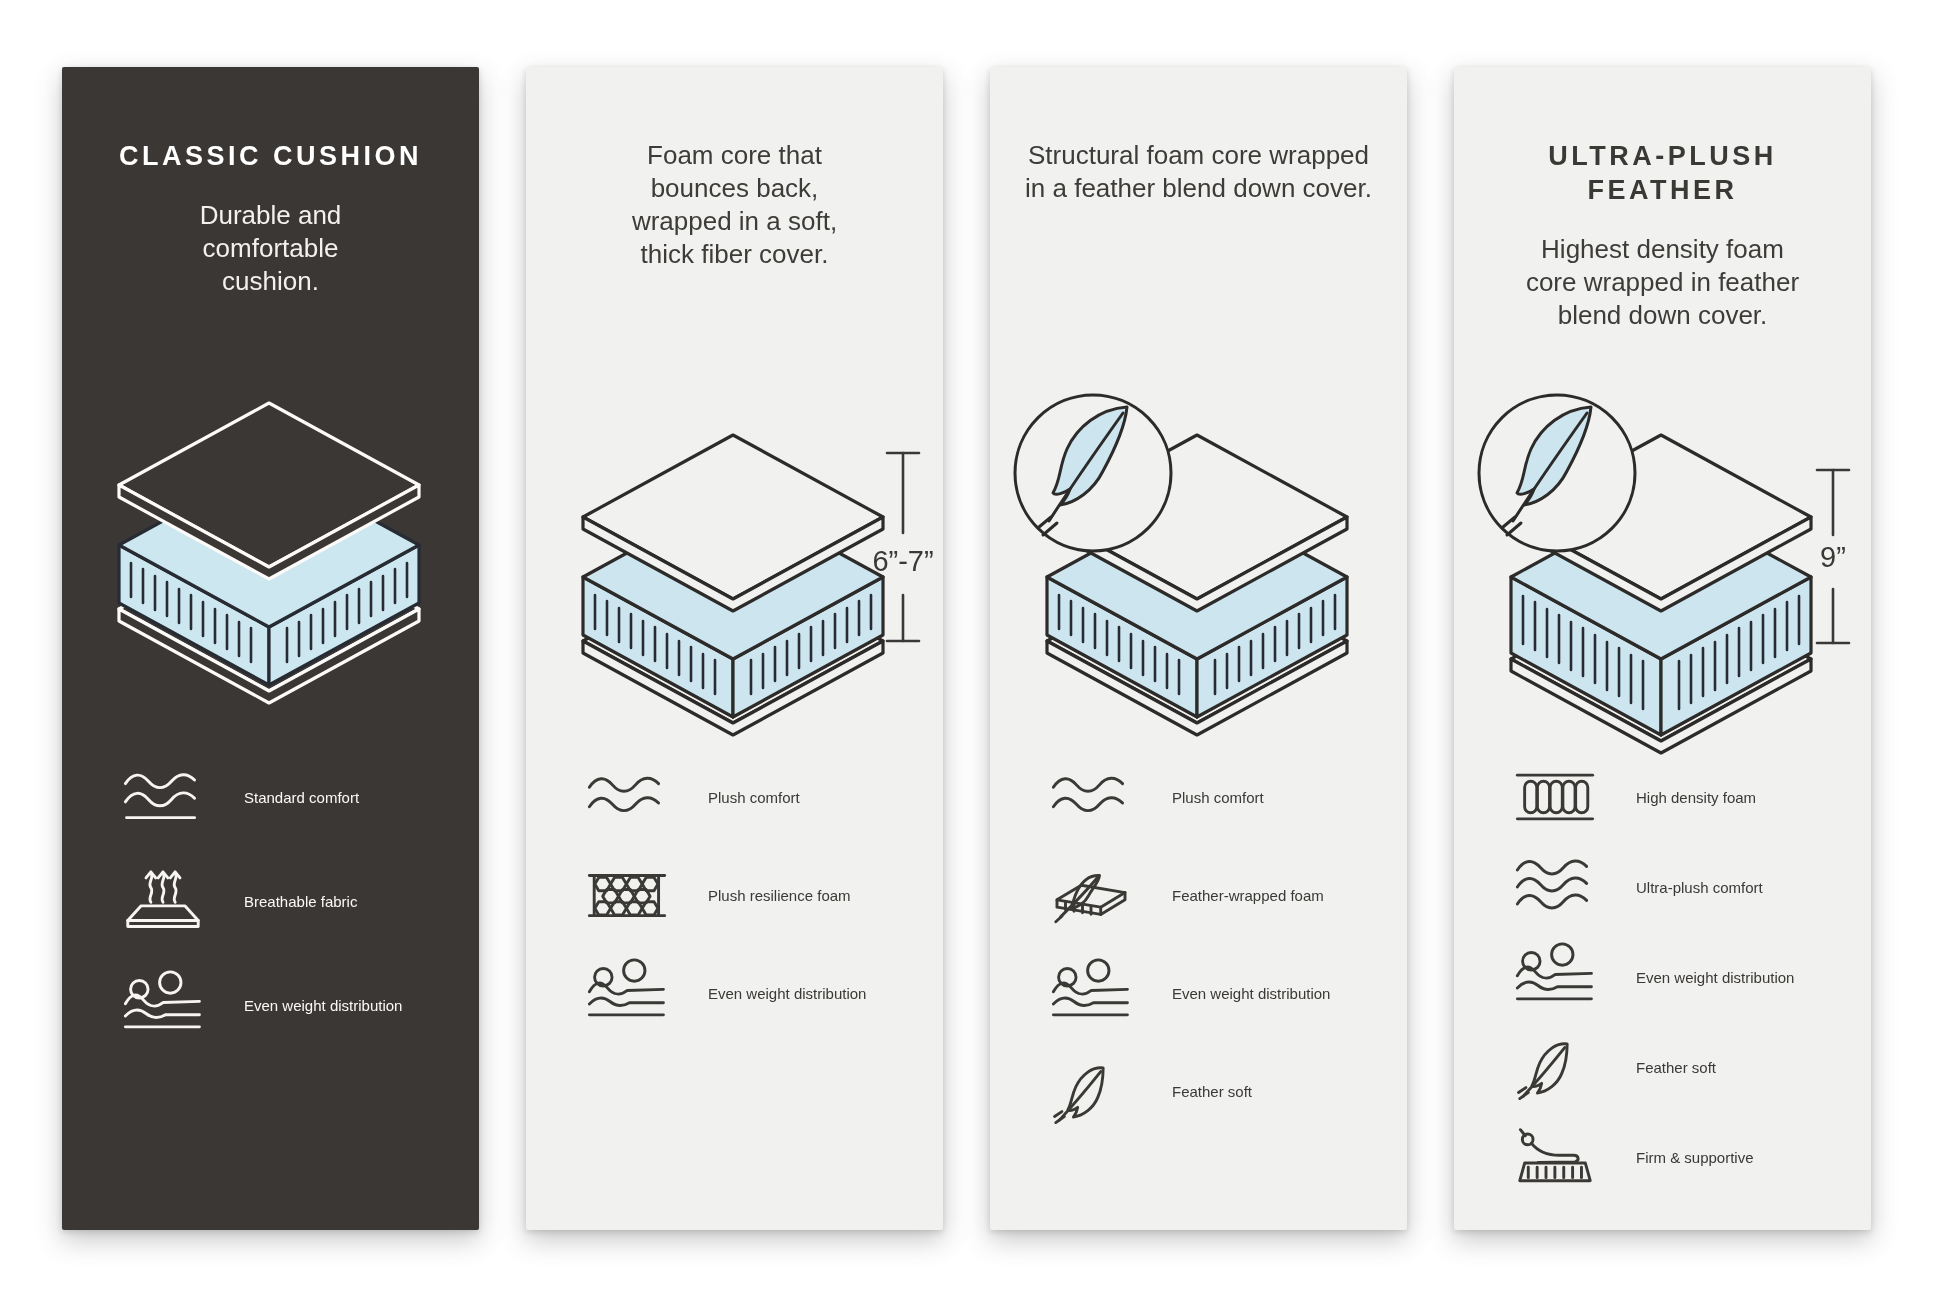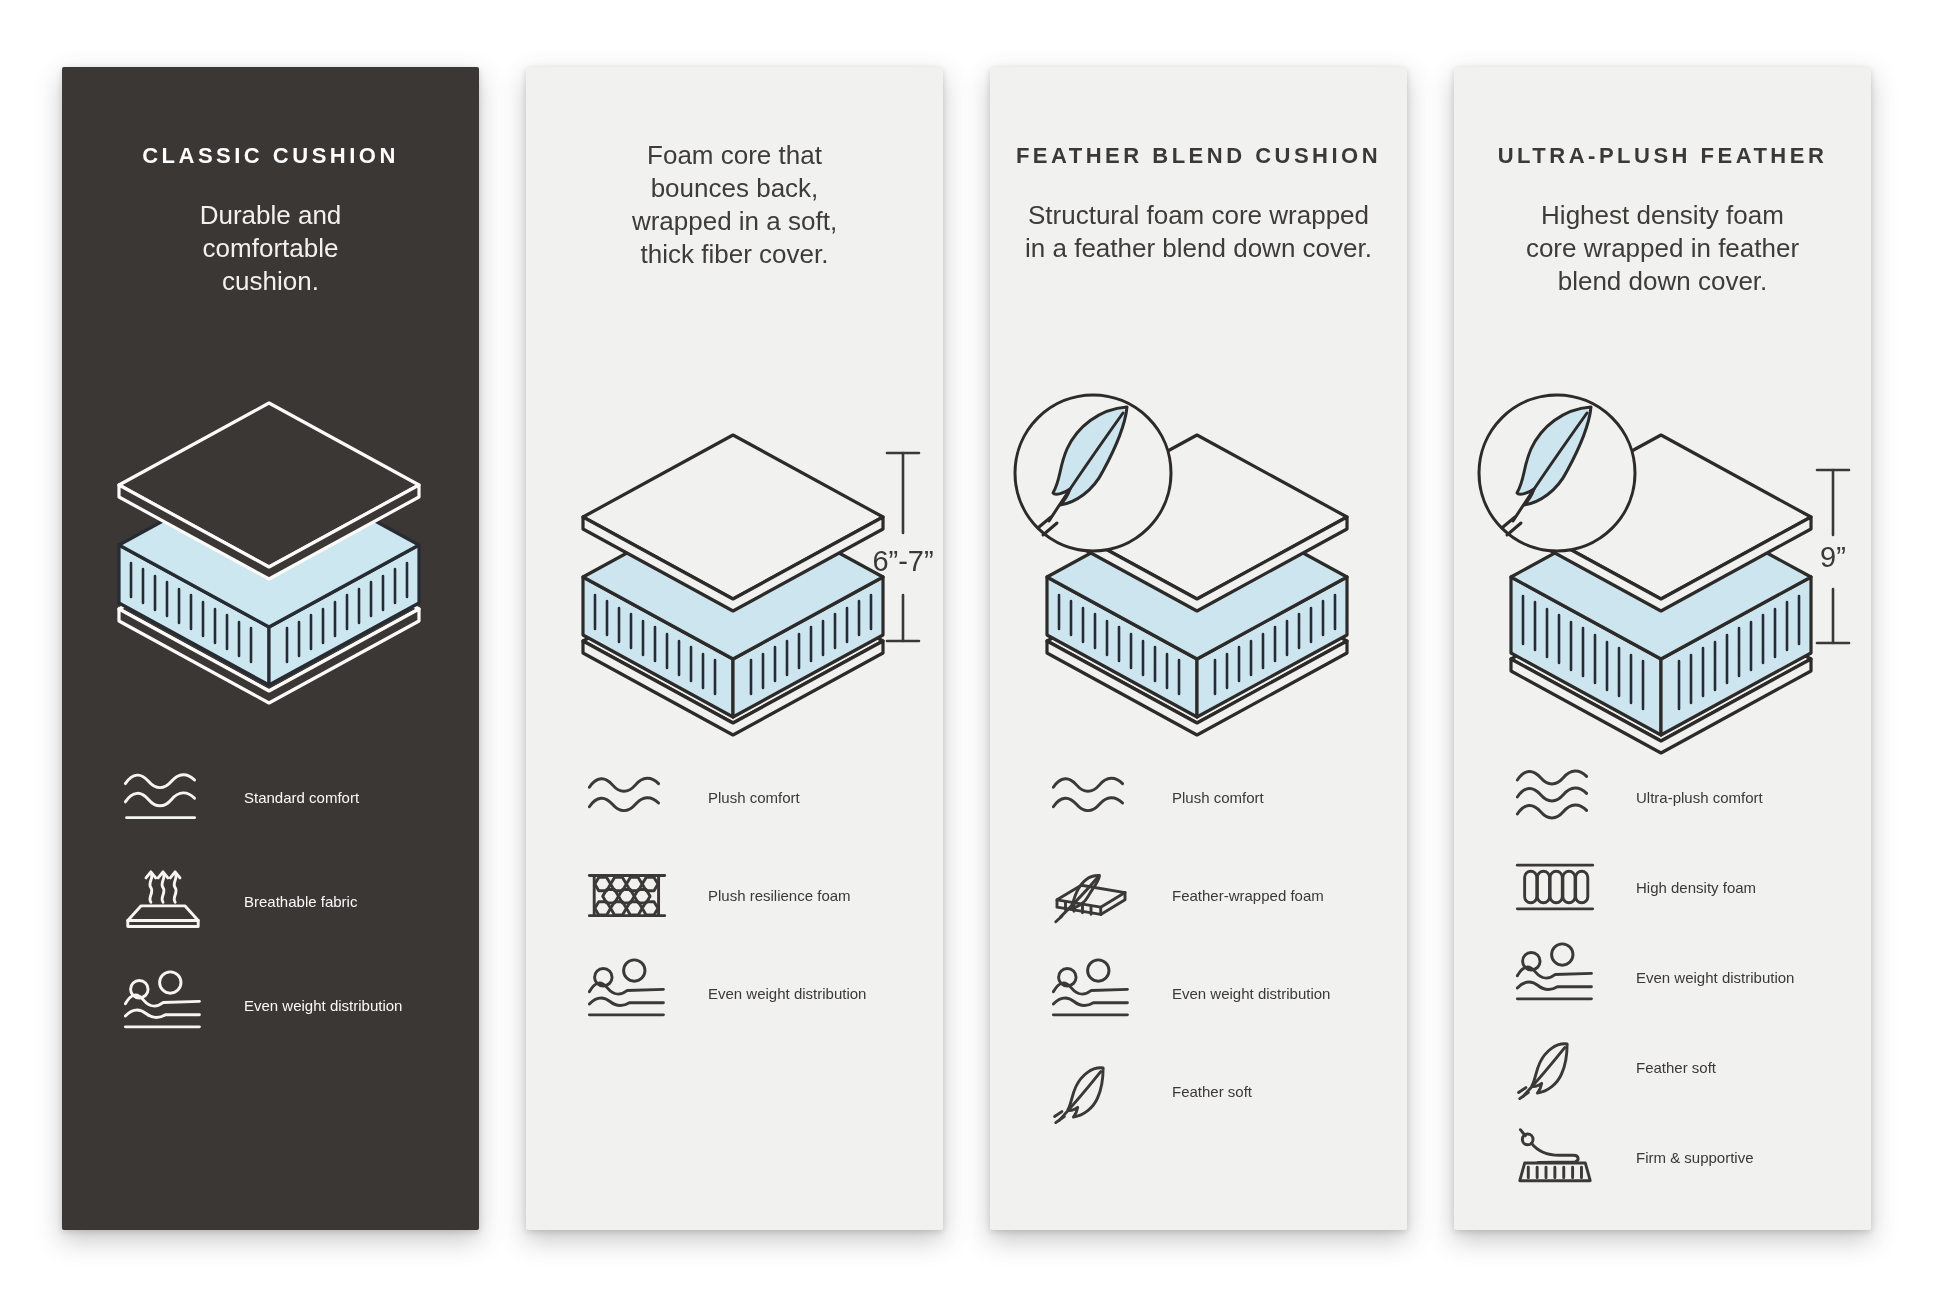--- a/index.html
+++ b/index.html
@@ -12,21 +12,21 @@
                  --text:#fbfaf8; --title:#ffffff; --desc:#f3f1ee;
                  --icon-stroke:#f6f5f2; --slab-stroke:#fcfbf9; --slab-fill:#3a3734;
                  --core-stroke:#272b33; --core-fill:#cde7f0; --stitch:#272b33;
                  --badge-fill:#3a3734; --dim:#f6f5f2; }
   .panel.light { background:#f1f1ef;
                  --text:#3b3936; --title:#3b3936; --desc:#3e3c39;
                  --icon-stroke:#3a3936; --slab-stroke:#2c2b29; --slab-fill:#f1f1ef;
                  --core-stroke:#2c2b29; --core-fill:#cde5ef; --stitch:#272b33;
                  --badge-fill:#f1f1ef; --dim:#3a3936; }
   .panel-header { height:290px; box-sizing:border-box; padding:72px 24px 0; text-align:center; }
-  .panel-title { margin:0 0 26px; font-size:22px; line-height:34px; font-weight:700;
+  .panel-title { margin:0 0 26px; font-size:27px; line-height:34px; font-weight:700;
                  letter-spacing:3.5px; color:var(--title); }
   .panel-desc { margin:0 auto; font-size:26px; line-height:33px; color:var(--desc); }
   .desc-0 { max-width:220px; } .desc-1 { max-width:254px; } .desc-2 { max-width:348px; } .desc-3 { max-width:274px; }
   .illus { display:block; width:412px; height:400px; overflow:visible; margin:0 auto; }
   .features { padding:6px 14px 0 60px; display:flex; flex-direction:column; }
   .feature { display:flex; align-items:center; min-height:56px; margin-bottom:var(--fgap,30px); }
   .panel-0 .feature { --fgap:36px; } .panel-1 .feature, .panel-2 .feature { --fgap:30px; }
   .panel-3 .feature { --fgap:22px; }
   .ficon-box { flex:0 0 122px; display:flex; align-items:center; }
   .ficon { width:82px; height:68px; overflow:visible; }
@@ -195,21 +195,20 @@
                 <path d="M2,46 H63"></path>
               </svg>
           </span>
           <span class="flabel">Even weight distribution</span>
         </div>
       </div>
     </section>
 
     <section class="panel light panel-2">
       <header class="panel-header">
-        <h2 class="panel-title">FEATHER BLEND CUSHION</h2>
         <p class="panel-desc desc-2">Structural foam core wrapped in a feather blend down cover.</p>
       </header>
       <svg class="illus" viewBox="0 0 412 400">
         <use href="#stack-std"></use>
         <g>
             <use href="#feather-badge"></use>
           </g>
       </svg>
       <div class="features">
         <div class="feature">
@@ -275,44 +274,44 @@
             <path d="M376,113 V178"></path>
           <text x="376" y="210">9”</text>
           <path d="M376,232 V286"></path>
             <path d="M360,286 H392"></path>
         </g>
       </svg>
       <div class="features">
         <div class="feature">
           <span class="ficon-box">
             <svg class="ficon" viewBox="0 0 66 56">
-                <path d="M2,14 C8,5 15,5 21,12 C27,19 34,19 40,12 C46,5 53,5 59,11"></path>
-                <path d="M2,28 C8,19 15,19 21,26 C27,33 34,33 40,26 C46,19 53,19 59,25"></path>
-                <path d="M2,42 C8,33 15,33 21,40 C27,47 34,47 40,40 C46,33 53,33 59,39"></path>
-              </svg>
-          </span>
-          <span class="flabel">Ultra-plush comfort</span>
-        </div>
-        <div class="feature">
-          <span class="ficon-box">
-            <svg class="ficon" viewBox="0 0 66 56">
                 <path d="M2,10 H64"></path>
                 <path d="M2,46 H64"></path>
                 <rect x="8" y="15" width="10" height="26" rx="5"></rect>
                 <rect x="18.5" y="15" width="10" height="26" rx="5"></rect>
                 <rect x="29" y="15" width="10" height="26" rx="5"></rect>
                 <rect x="39.5" y="15" width="10" height="26" rx="5"></rect>
                 <rect x="50" y="15" width="10" height="26" rx="5"></rect>
               </svg>
           </span>
           <span class="flabel">High density foam</span>
         </div>
         <div class="feature">
           <span class="ficon-box">
             <svg class="ficon" viewBox="0 0 66 56">
+                <path d="M2,14 C8,5 15,5 21,12 C27,19 34,19 40,12 C46,5 53,5 59,11"></path>
+                <path d="M2,28 C8,19 15,19 21,26 C27,33 34,33 40,26 C46,19 53,19 59,25"></path>
+                <path d="M2,42 C8,33 15,33 21,40 C27,47 34,47 40,40 C46,33 53,33 59,39"></path>
+              </svg>
+          </span>
+          <span class="flabel">Ultra-plush comfort</span>
+        </div>
+        <div class="feature">
+          <span class="ficon-box">
+            <svg class="ficon" viewBox="0 0 66 56">
                 <circle cx="13.5" cy="15" r="7.2"></circle>
                 <circle cx="39" cy="9.5" r="8.8"></circle>
                 <path d="M2,27 C7,18 12,18 17,24 C22,30 28,30 33,26 L63,25"></path>
                 <path d="M2,37 C8,31 14,31 19,35 C24,39 30,39 35,36 L63,36"></path>
                 <path d="M2,46 H63"></path>
               </svg>
           </span>
           <span class="flabel">Even weight distribution</span>
         </div>
         <div class="feature">

